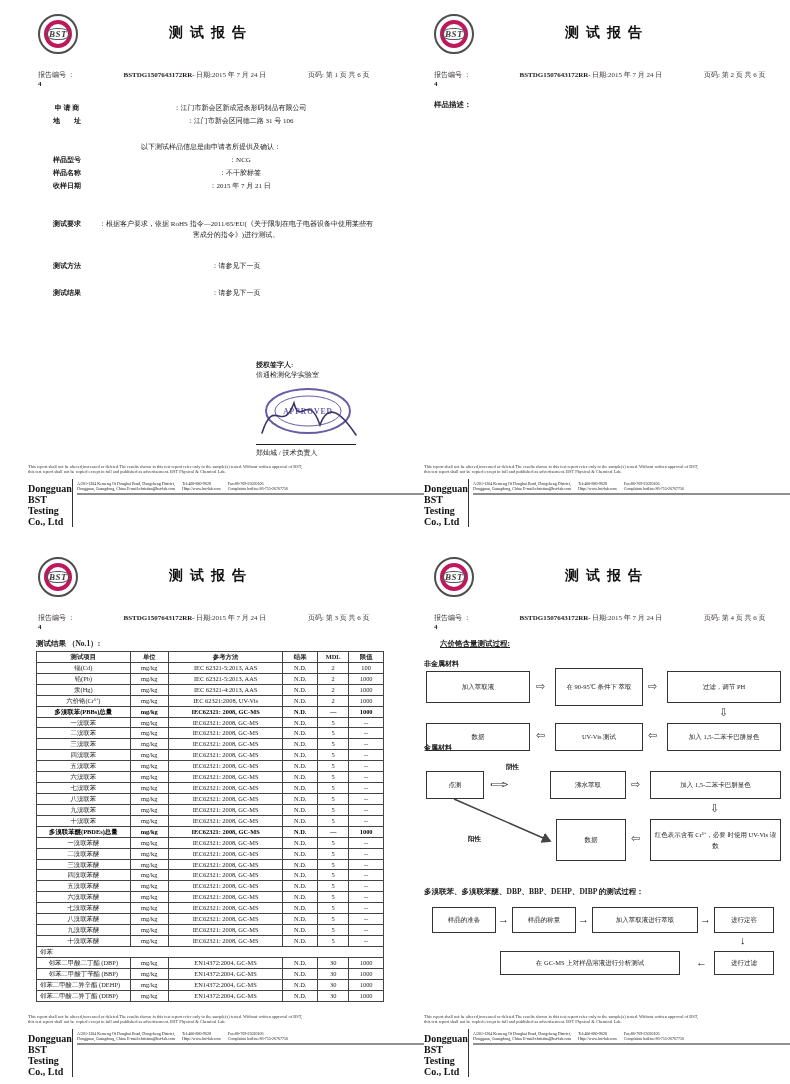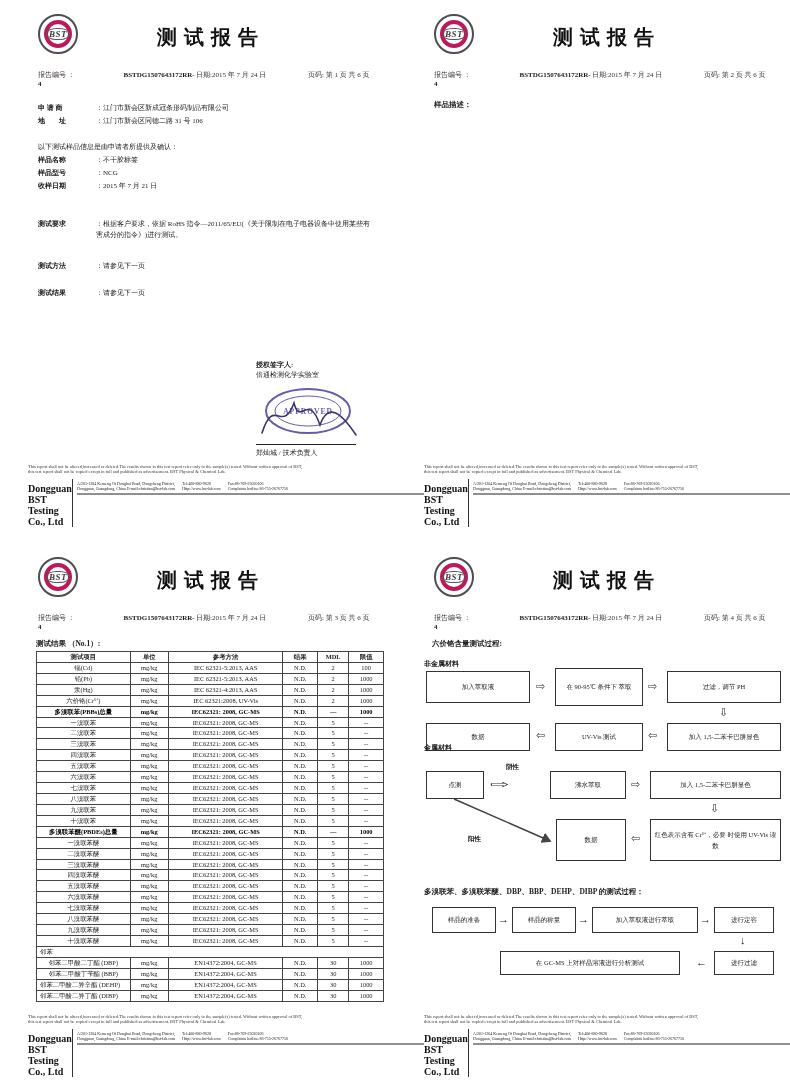--- a/index.html
+++ b/index.html
@@ -10,28 +10,28 @@
   #p2 { left:424px; top:8px; }
   #p3 { left:28px; top:551px; }
   #p5 { left:424px; top:551px; }
 
   
   .hdr { position:relative; height:50px; }
   .logo { position:absolute; left:10px; top:6px; width:40px; height:40px; border:2px solid #4e4e4e; border-radius:50%;
           display:flex; align-items:center; justify-content:center; }
   .logo-inner { width:28px; height:28px; border:4px solid #be185d; border-radius:50%; display:flex; align-items:center; justify-content:center; }
   .logo-txt { font-size:9px; font-weight:bold; font-style:italic; color:#3c3c3c; border:1px solid #555; border-radius:45%; padding:0 2px; letter-spacing:0.5px; }
-  .title { text-align:center; padding-top:16px; font-size:20px; font-weight:bold; letter-spacing:7px; color:#111; }
+  .title { text-align:center; padding-top:16px; font-size:14px; font-weight:bold; letter-spacing:7px; color:#111; }
   .meta { display:flex; margin-top:12px; padding-left:10px; font-size:7px; color:#3a3232; align-items:baseline; }
   .meta .m1 { width:158px; }
   .meta .m2 { width:112px; }
   .meta b { font-weight:bold; color:#201a1a;margin-left:47px; }
 
   
-  .p1body { padding:14px 10px 0 10px; position:relative; }
+  .p1body { padding:14px 10px 0 10px; position:relative;text-align:center; }
   .kv { display:flex; line-height:13px; }
   .kv .lab { font-weight:bold; width:58px; white-space:pre; }
   .kv .val { flex:1; }
   .intro { margin-top:13px; line-height:12px; }
   .fields .kv { line-height:13px; }
   .fields { margin-top:1px; }
   .blockrow { display:flex; margin-top:26px; }
   .blockrow .lab { font-weight:bold; width:58px; }
   .blockrow .val { width:280px; line-height:11px; }
   .m18 { margin-top:20px; } .m14 { margin-top:16px; }
@@ -102,26 +102,26 @@
         <span class="lab">申 请 商</span>
         <span class="val">：江门市新会区新成冠条形码制品有限公司</span>
       </div>
       <div class="kv">
         <span class="lab">地　　址</span>
         <span class="val">：江门市新会区同德二路 31 号 106</span>
       </div>
       <div class="intro">以下测试样品信息是由申请者所提供及确认：</div>
       <div class="fields">
         <div class="kv">
+          <span class="lab">样品型号</span>
+          <span class="val">：NCG</span>
+        </div>
+        <div class="kv">
           <span class="lab">样品名称</span>
           <span class="val">：不干胶标签</span>
-        </div>
-        <div class="kv">
-          <span class="lab">样品型号</span>
-          <span class="val">：NCG</span>
         </div>
         <div class="kv">
           <span class="lab">收样日期</span>
           <span class="val">：2015 年 7 月 21 日</span>
         </div>
       </div>
       <div class="blockrow">
         <span class="lab">测试要求</span>
         <span class="val">：根据客户要求，依据 RoHS 指令—2011/65/EU(《关于限制在电子电器设备中使用某些有害成分的指令》)进行测试。</span>
       </div>
@@ -536,21 +536,21 @@
         </div>
       </div>
       <div class="title">测试报告</div>
     </div>
     <div class="meta">
       <span class="m1"><span>报告编号 ：</span> <b>BSTDG1507643172RR-4</b></span>
       <span class="m2">日期:2015 年 7 月 24 日</span>
       <span class="m3">页码: 第 4 页 共 6 页</span>
     </div>
     <div class="p5body">
-      <div class="flowlab" style="left:8px;top:4px;">六价铬含量测试过程:</div>
+      <div class="flowlab" style="left:16px;top:4px;text-decoration:underline;">六价铬含量测试过程:</div>
       <div class="sublab" style="left:0;top:24px;">非金属材料</div>
 
       <div class="fbox" style="left:2px;top:36px;width:104px;height:32px;">加入萃取液</div>
       <span class="harrow" style="left:112px;top:46px;">⇨</span>
       <div class="fbox" style="left:131px;top:33px;width:88px;height:38px;">在 90-95℃ 条件下 萃取</div>
       <span class="harrow" style="left:224px;top:46px;">⇨</span>
       <div class="fbox" style="left:243px;top:36px;width:114px;height:32px;">过滤，调节 PH</div>
       <span class="harrow" style="left:295px;top:72px;">⇩</span>
       <div class="fbox" style="left:243px;top:88px;width:114px;height:28px;">加入 1,5-二苯卡巴肼显色</div>
       <span class="harrow" style="left:224px;top:95px;">⇦</span>

